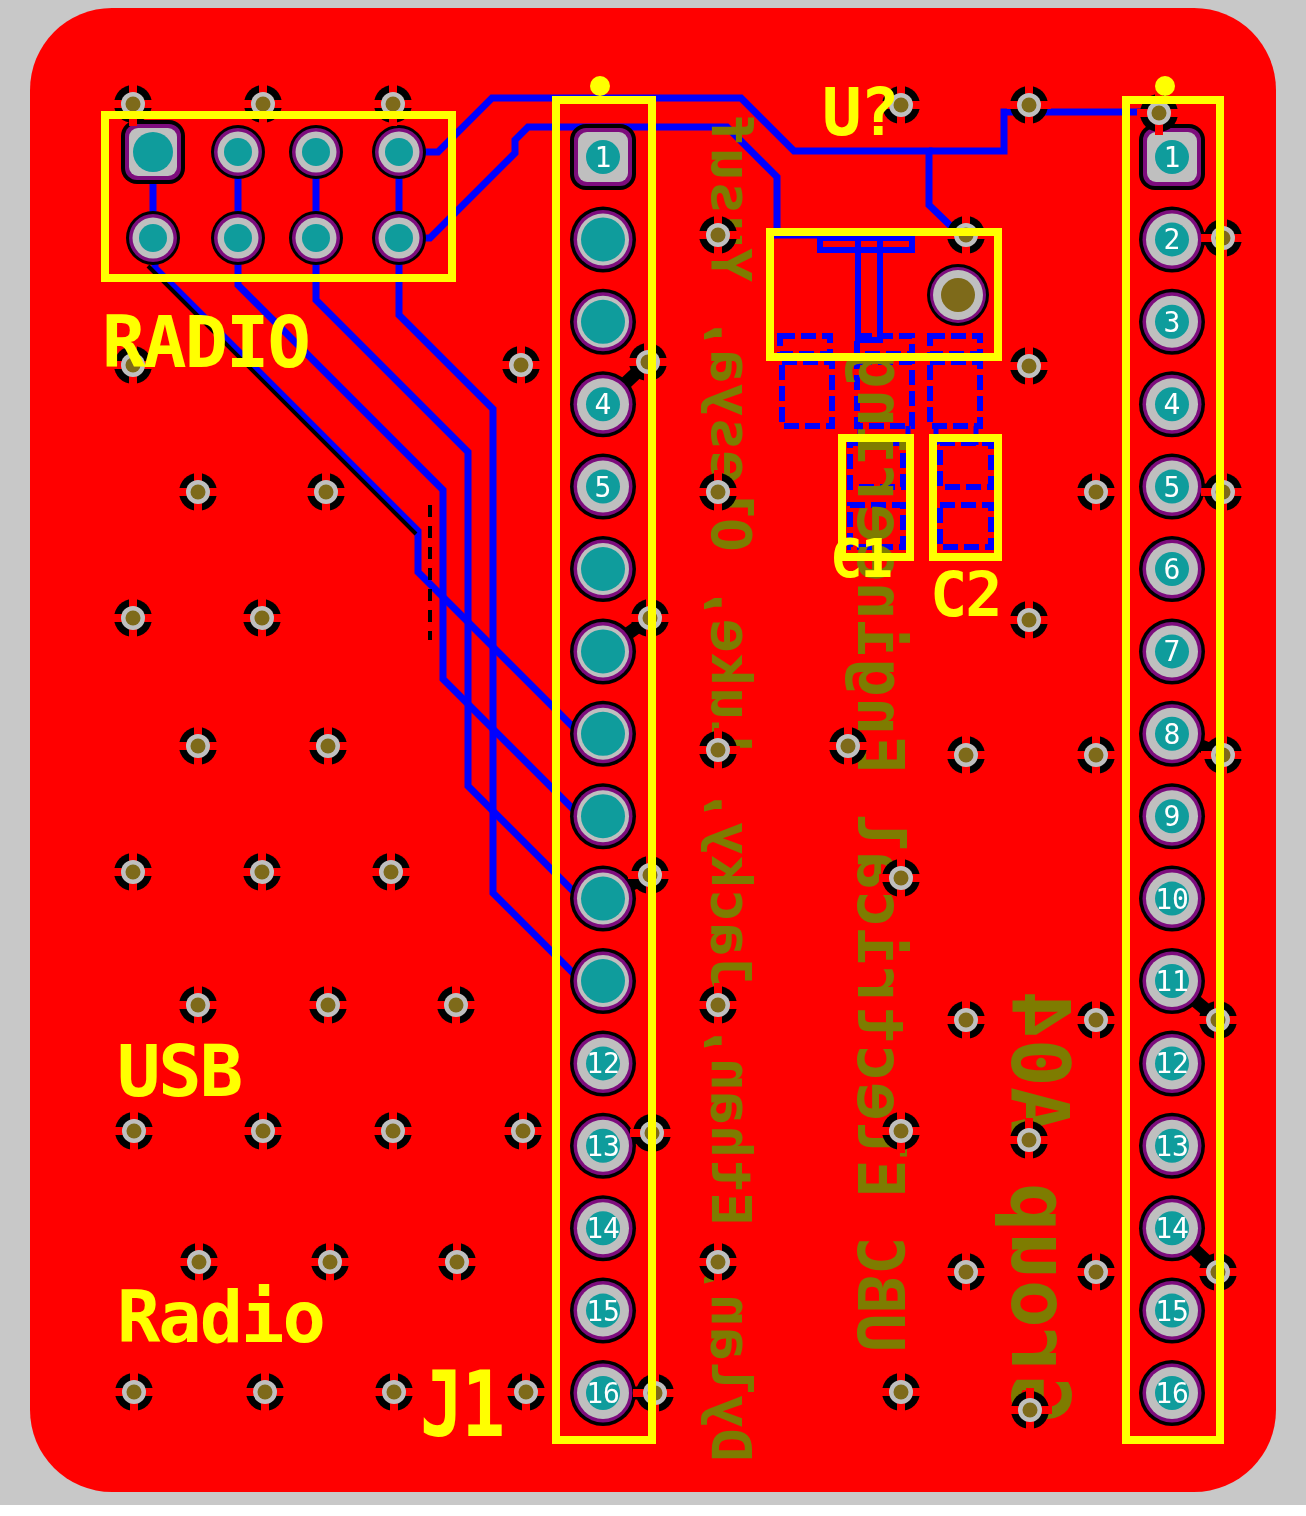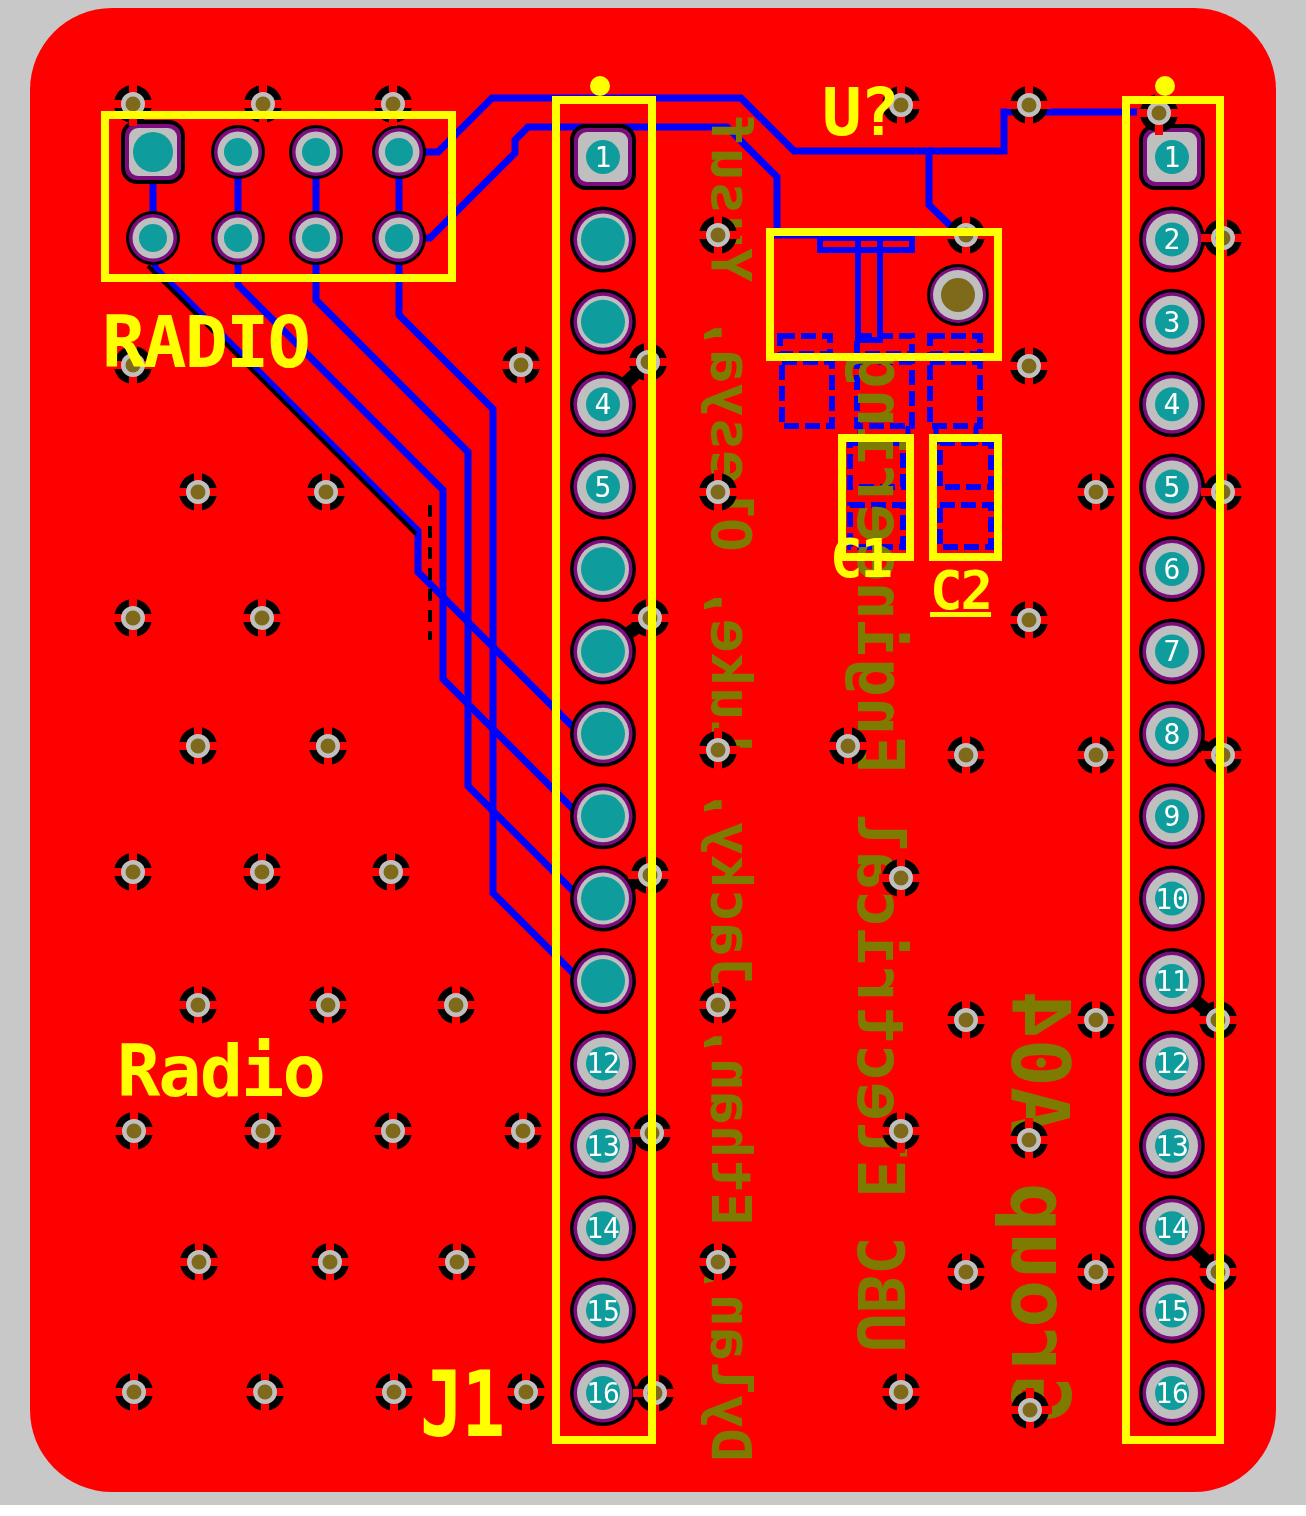--- a/index.html
+++ b/index.html
@@ -7,21 +7,21 @@
          font-family:"DejaVu Sans Mono",monospace;}
   #board{position:absolute;left:30px;top:8px;width:1246px;height:1484px;
          background:var(--red,#ff0000);border-radius:82px;}
   #bottom-strip{position:absolute;left:0;bottom:0;width:100%;height:11px;background:#ffffff;}
   svg#pcb{position:absolute;left:0;top:0;width:1306px;height:1516px;}
   .silk{position:absolute;color:var(--yellow,#ffff00);font-family:"DejaVu Sans Mono",monospace;
         font-weight:bold;line-height:1;white-space:pre;letter-spacing:-2px;}
   #radio-label{left:102px;top:306px;font-size:72px;}
   #u-label{left:822px;top:80px;font-size:66px;}
   #c1-label{left:830px;top:532px;font-size:54px;}
-  #c2-label{left:930px;top:564px;font-size:54px;text-decoration:underline;}
+  #c2-label{left:930px;top:564px;font-size:62px;}
   #j1-label{left:420px;top:1360px;font-size:90px;transform:scaleX(.8);transform-origin:0 0;}
   #title-block{left:117px;top:866px;font-size:72px;line-height:82px;}
   .backsilk{fill:var(--olive,#7e7c00);font-family:"DejaVu Sans Mono",monospace;font-weight:600;}
 </style>
 </head>
 <body>
 
 <div id="stage">
   <div id="board"></div>
 
@@ -797,19 +797,20 @@
       </g>
   </svg>
 
   <div class="silk" id="radio-label">RADIO</div>
   <div class="silk" id="u-label">U?</div>
   <div class="silk" id="c1-label">C1</div>
   <div class="silk" id="c2-label">C2</div>
   <div class="silk" id="j1-label">J1</div>
 
   <div class="silk" id="title-block">
+    <div>USB</div>
     <div>Radio</div>
     
     
   </div>
 
   <div id="bottom-strip"></div>
 </div>
 
 </body></html>

